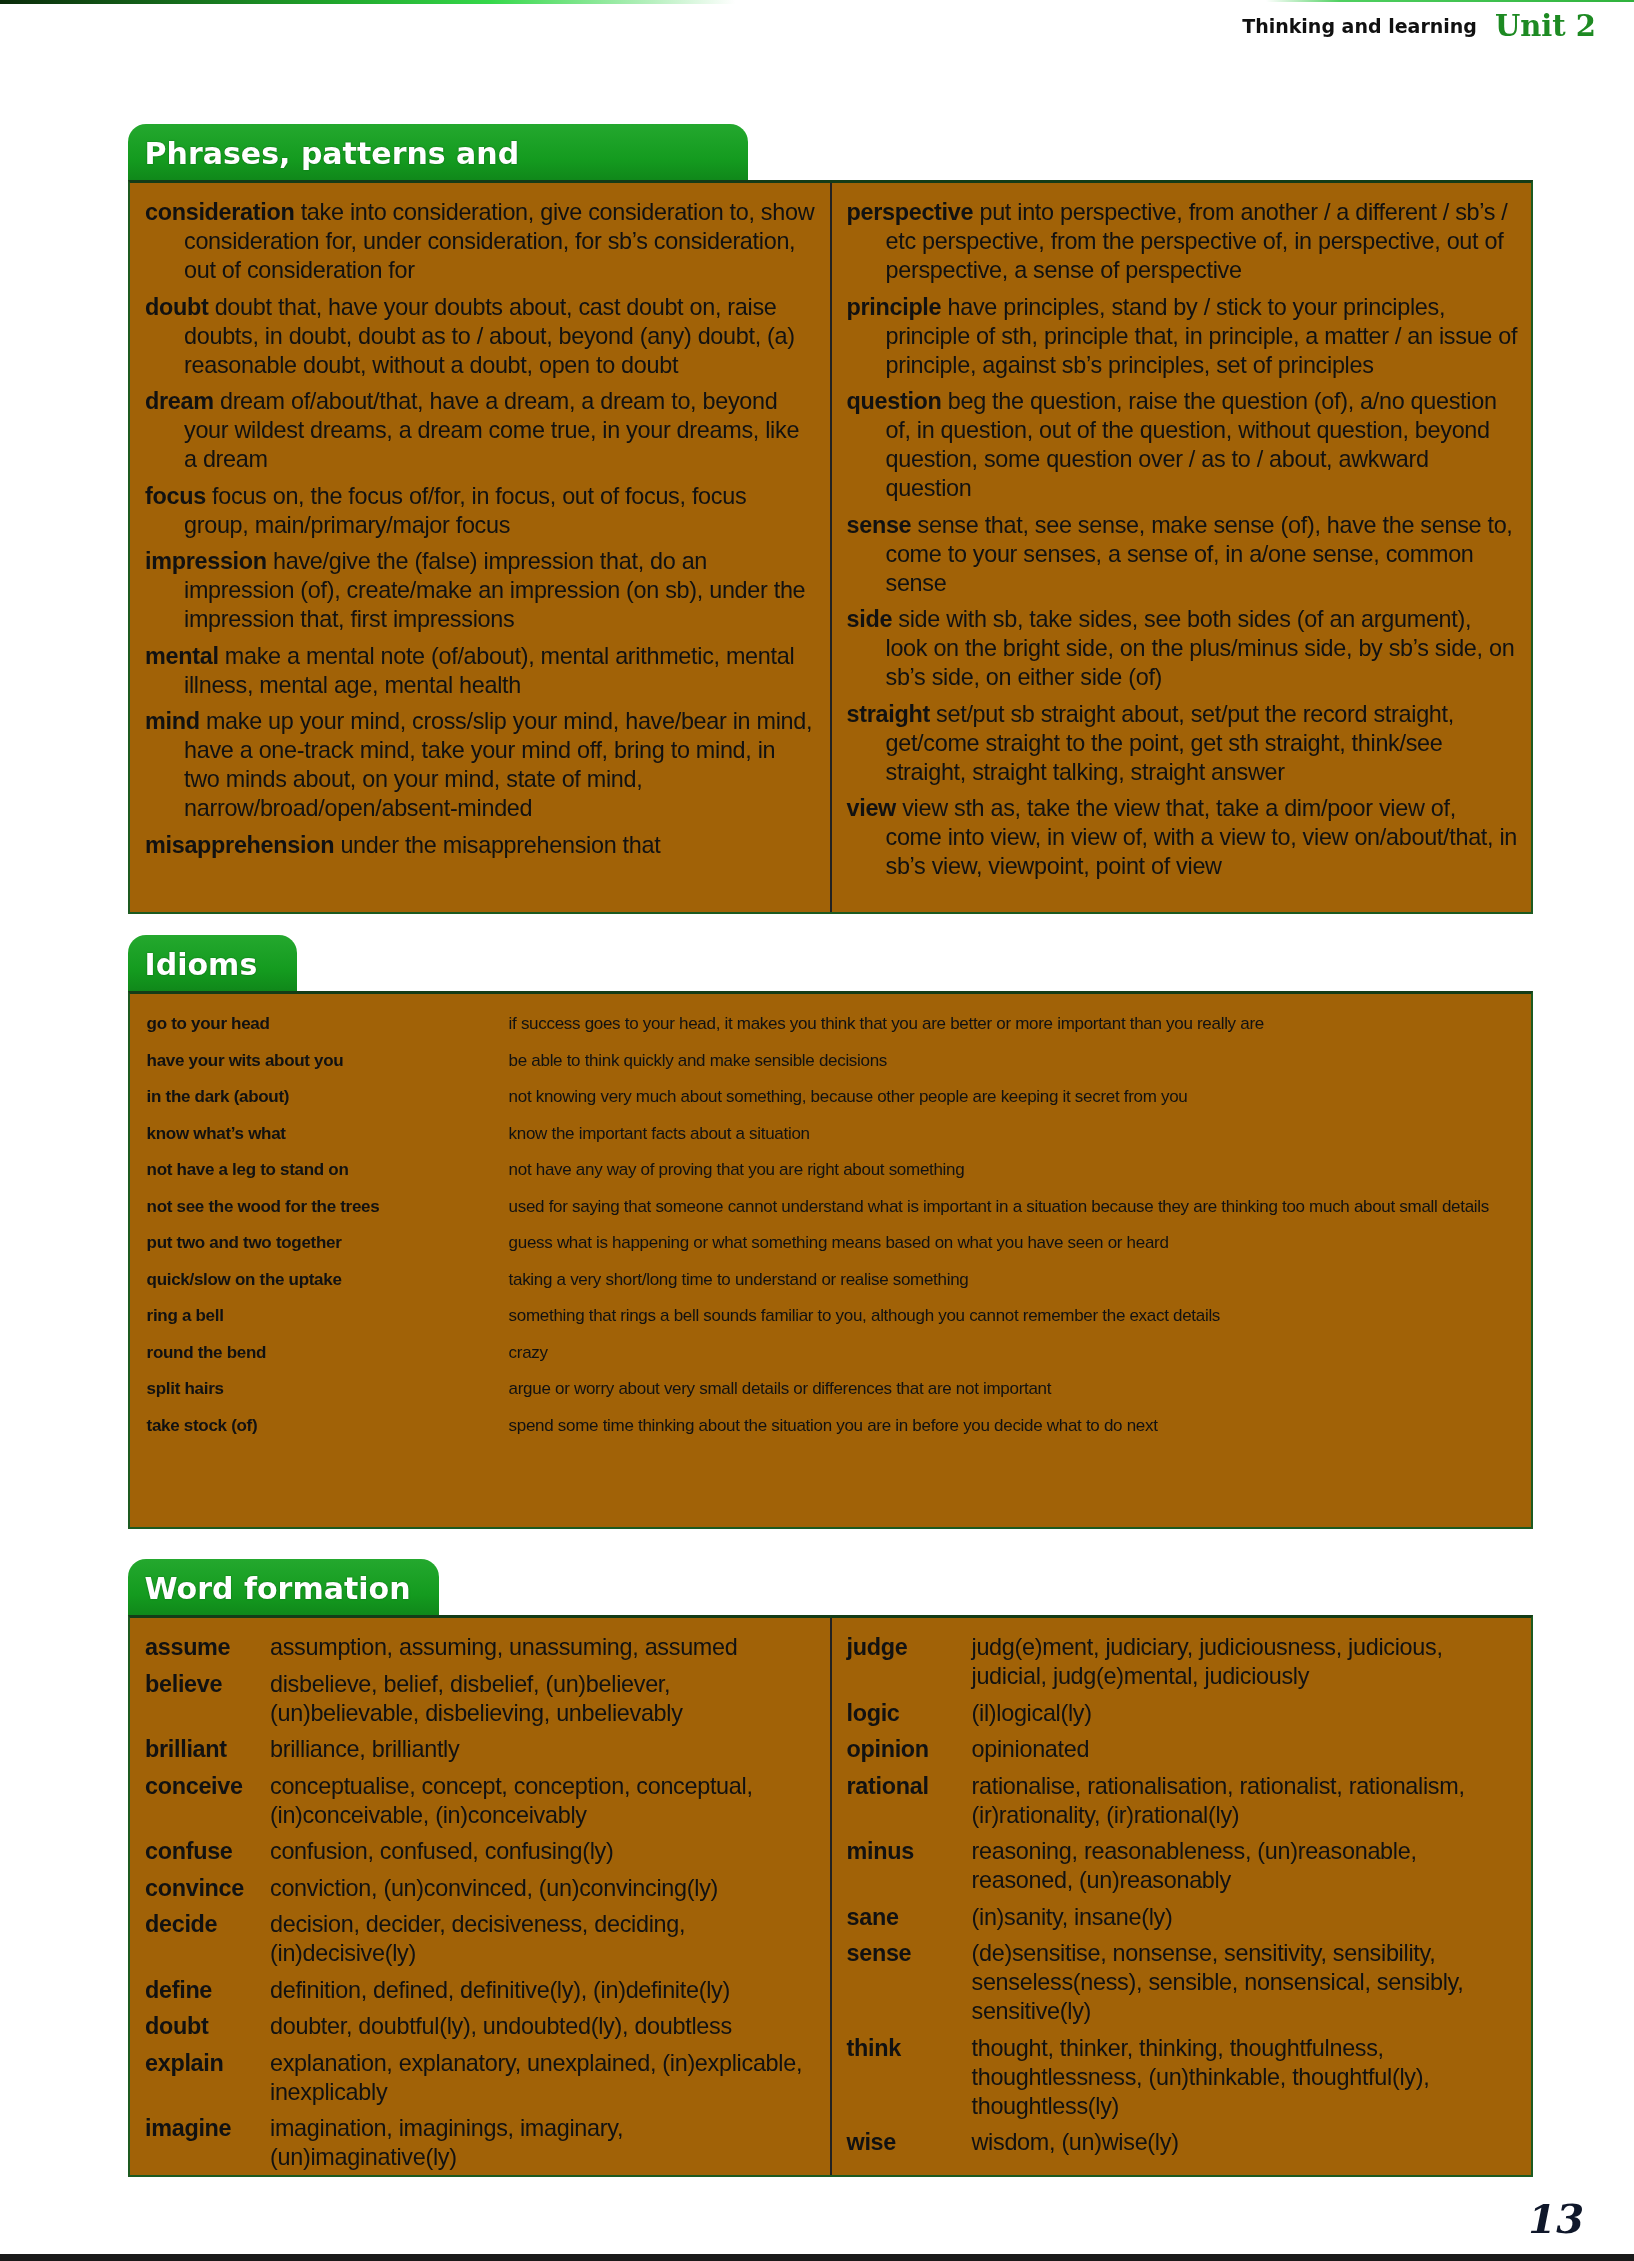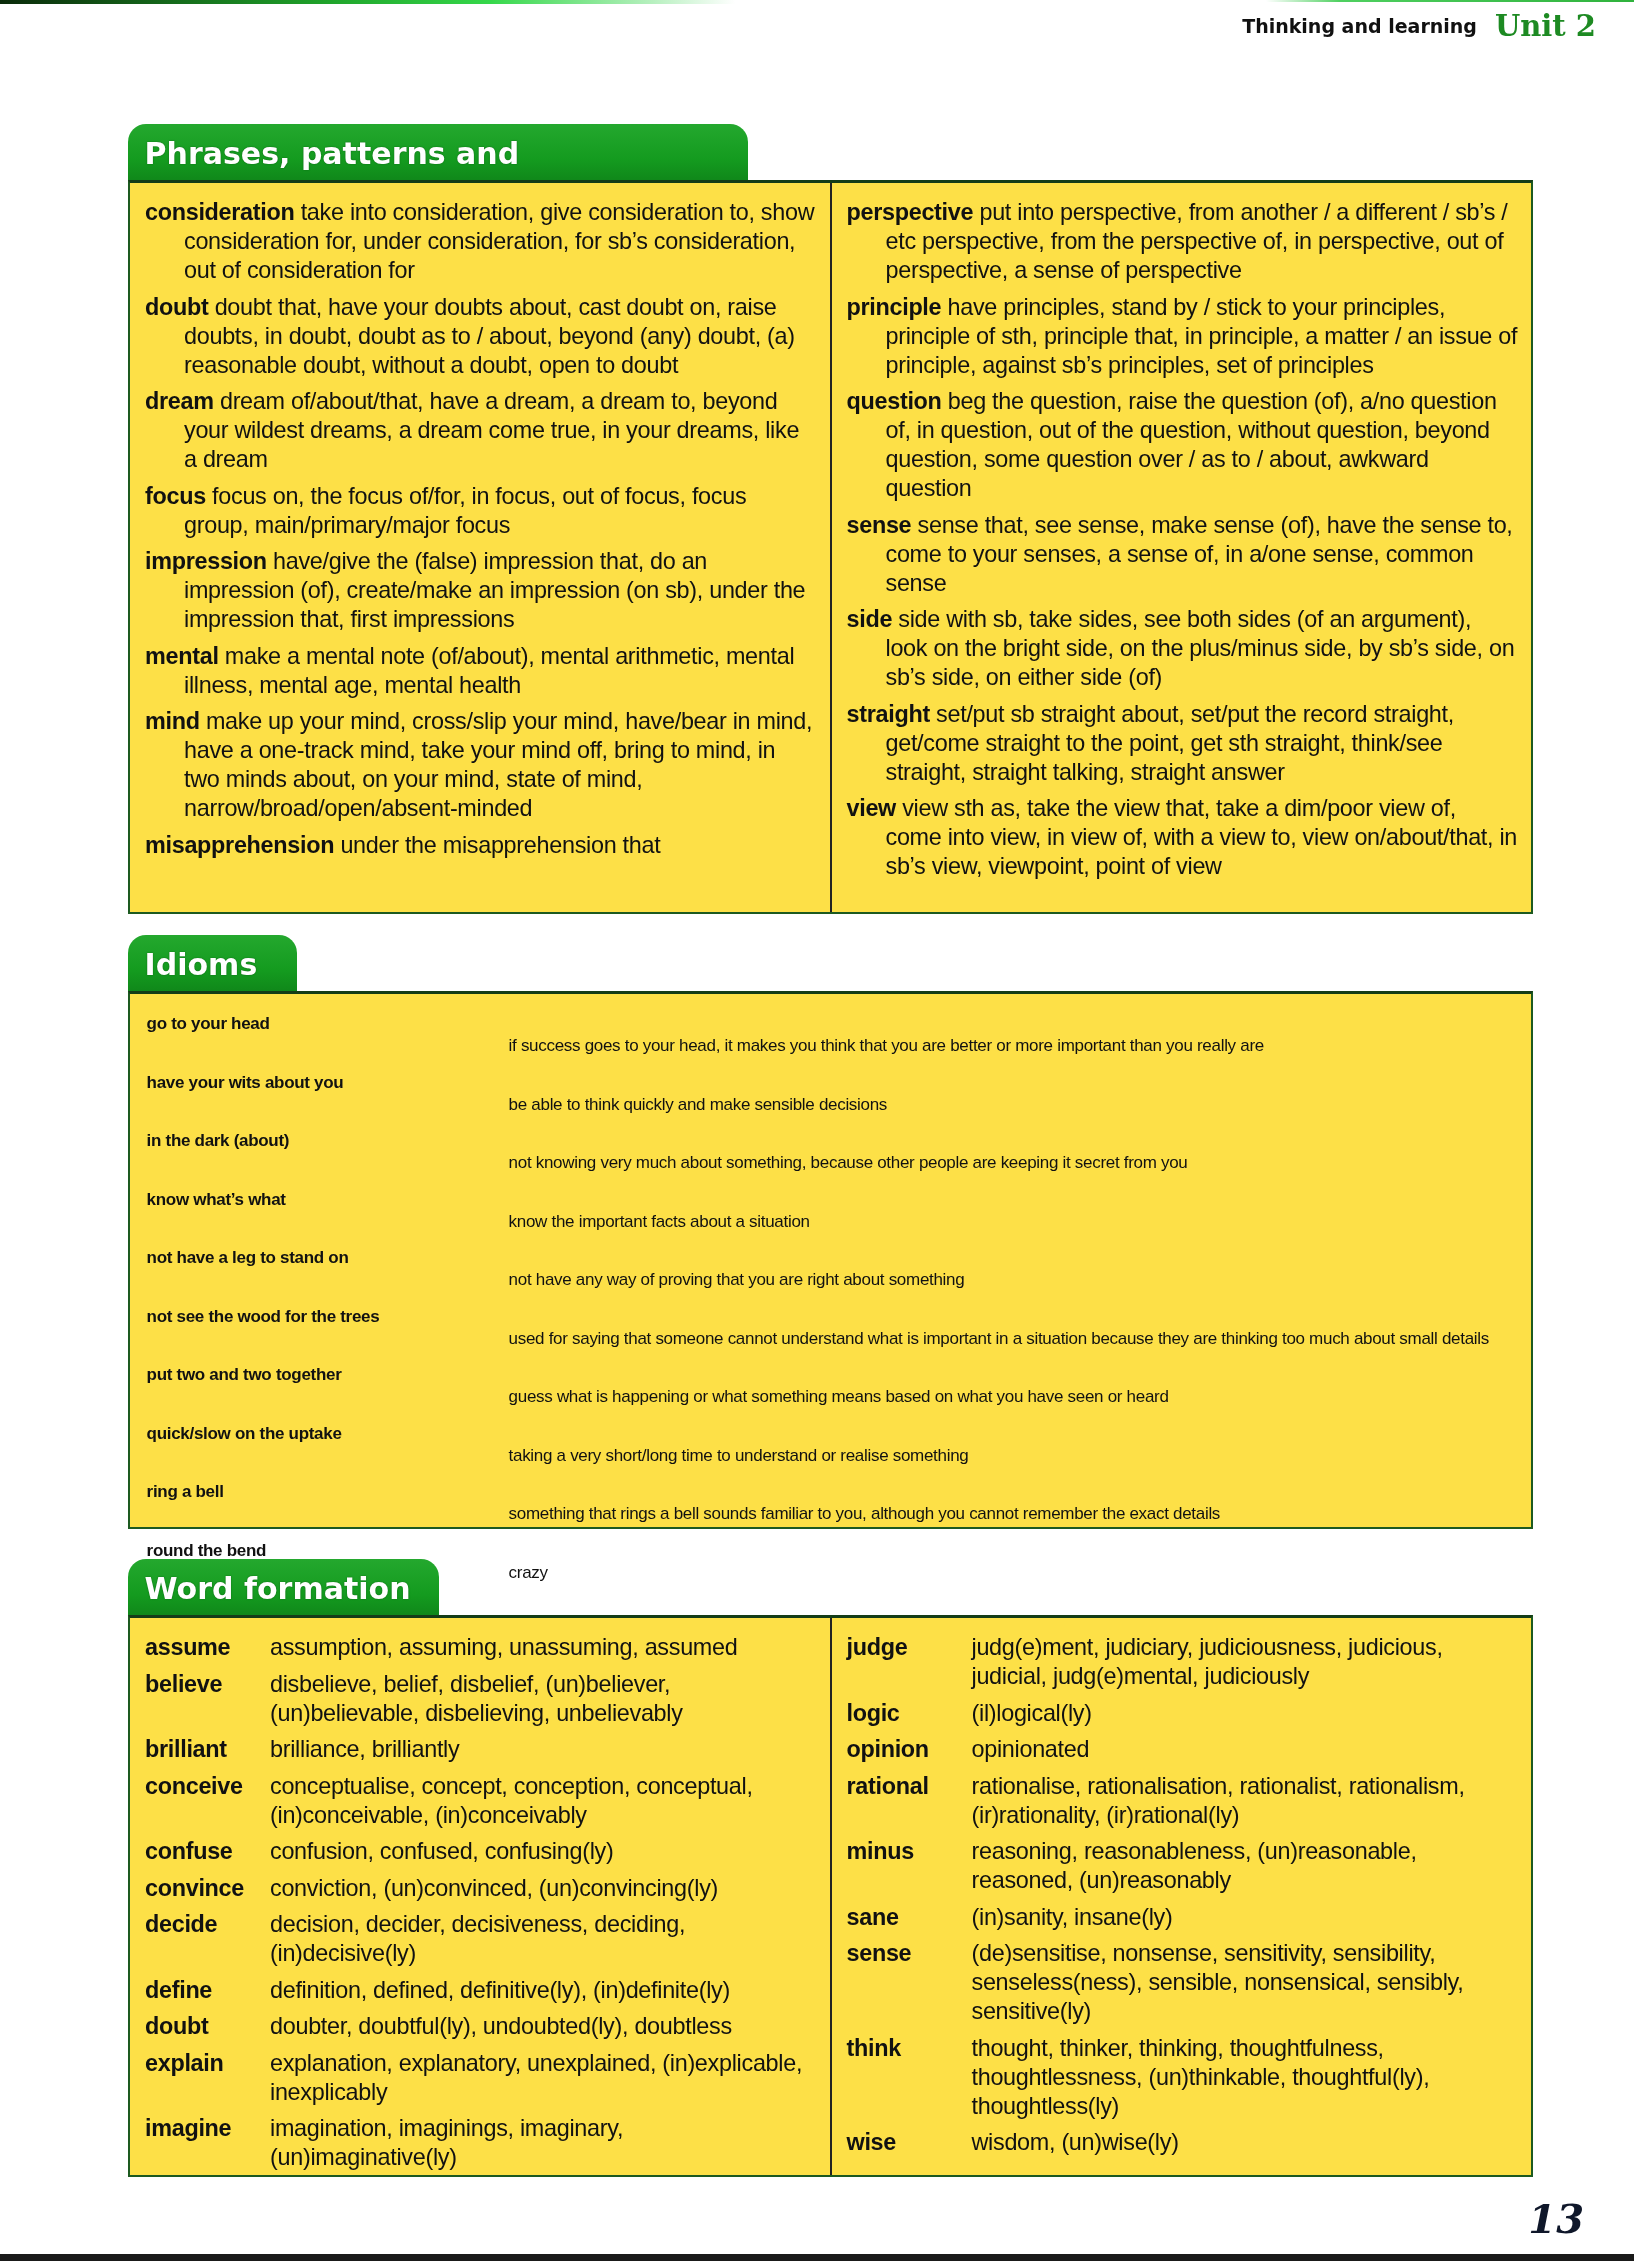--- a/index.html
+++ b/index.html
@@ -26,35 +26,35 @@
   .tab {
     position: absolute; left: 0; top: 0; height: 59px;
     background: linear-gradient(180deg, #24a82e 0%, #149b1f 60%, #0f8519 100%);
     border-radius: 18px 18px 0 0;
     color: #ffffff; font-family: "DejaVu Sans", sans-serif; font-weight: bold;
     font-size: 30px; line-height: 59px; padding: 0 18px 0 16.6px; box-sizing: border-box;
     text-shadow: 0 0 1.5px #0a5a10;
   }
   .box {
     position: absolute; left: 0; right: 0; top: 56px; bottom: 0;
-    border: 2.3px solid #1d5a20; border-top: 3px solid #143c17; box-sizing: border-box; background: #fde047;
+    border: 2.3px solid #1d5a20; border-top: 3px solid #143c17; box-sizing: border-box; background: #a16207;
   }
   .two-col { display: flex; height: 100%; }
   .col { flex: 1; padding: 15px 13.6px 0 15px; box-sizing: border-box; }
   .col + .col { border-left: 2.3px solid #222; padding-left: 15px; }
 
   .entry {
     font-size: 23.4px; line-height: 29px; margin-bottom: 7.5px;
     padding-left: 39px; text-indent: -39px; letter-spacing: -0.3px;
   }
   .hw { font-weight: bold; }
 
   .idiom-row { display: flex; font-size: 17px; line-height: 29px; margin-bottom: 7.5px; letter-spacing: -0.3px; }
   .idiom-term { width: 362px; flex: 0 0 362px; font-weight: bold; }
-  .idiom-def { flex: 1; padding-right: 6px; margin-top: 22px; }
+  .idiom-def { flex: 1; padding-right: 6px; }
 
   .wf-row { display: flex; font-size: 23.4px; line-height: 29px; margin-bottom: 7.5px; letter-spacing: -0.3px; }
   .wf-word { width: 125px; flex: 0 0 125px; font-weight: bold; }
   .wf-forms { flex: 1; }
 
   .page-number {
     position: absolute; right: 50px; top: 2195px;
     font-family: "DejaVu Serif", serif; font-weight: bold; font-size: 40px; color: #0f172a; font-style: italic;
   }
   .bottom-rule { position: absolute; left: 0; bottom: 0; width: 1634px; height: 7.5px; background: #1a1a1a; }

